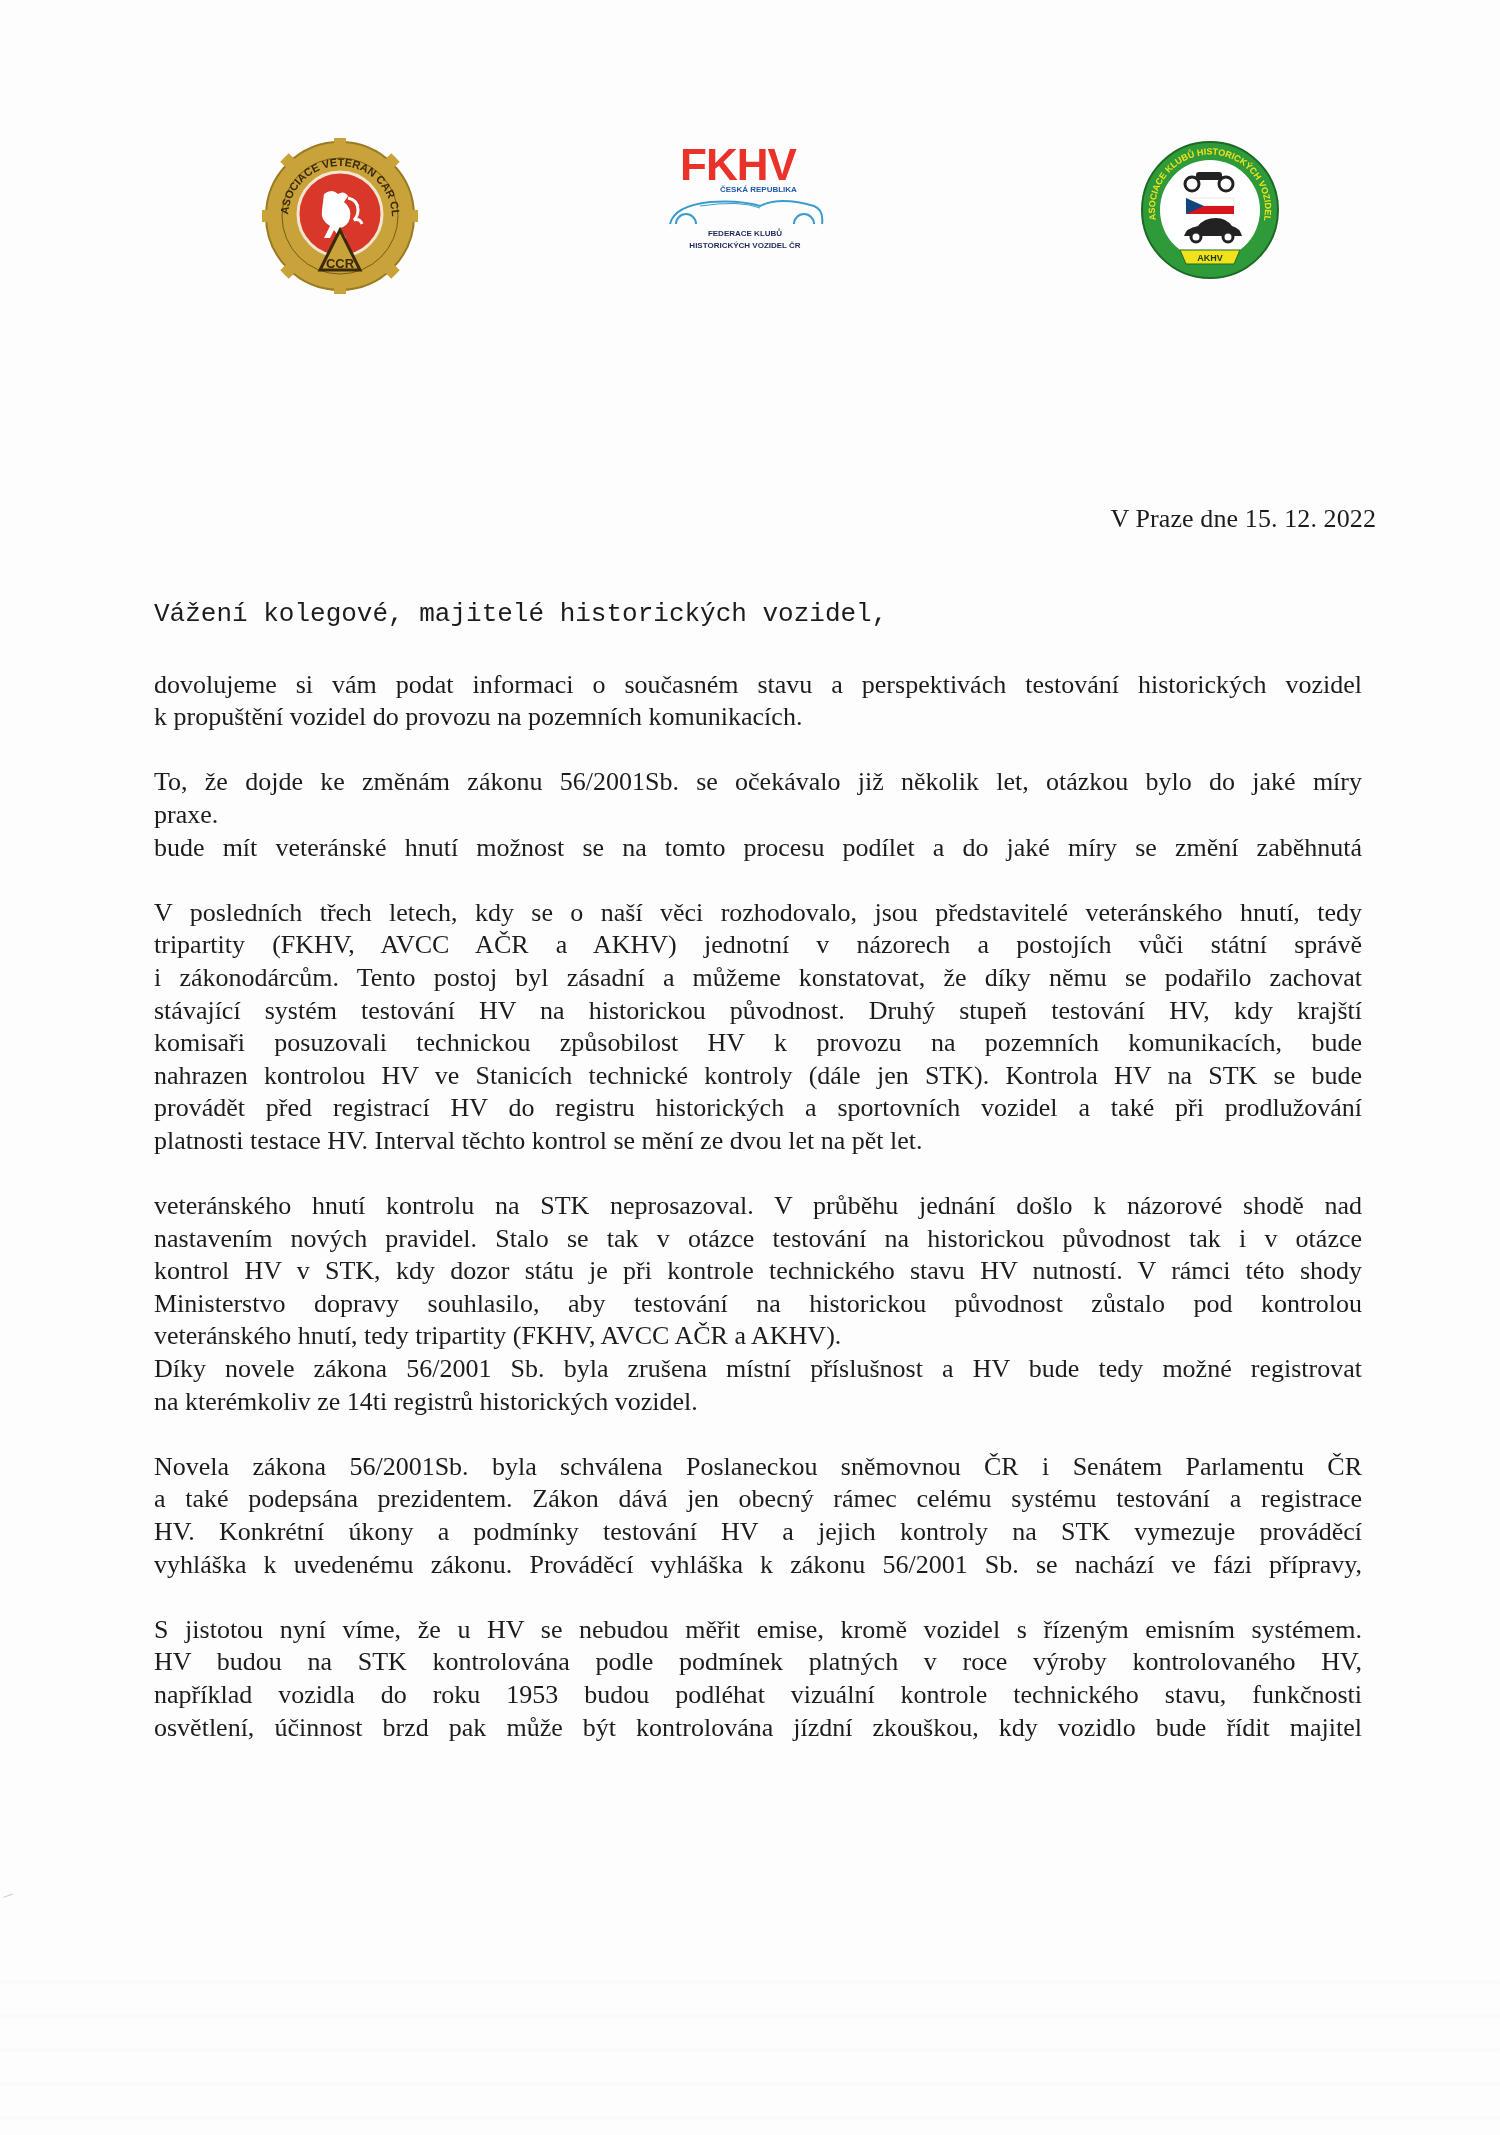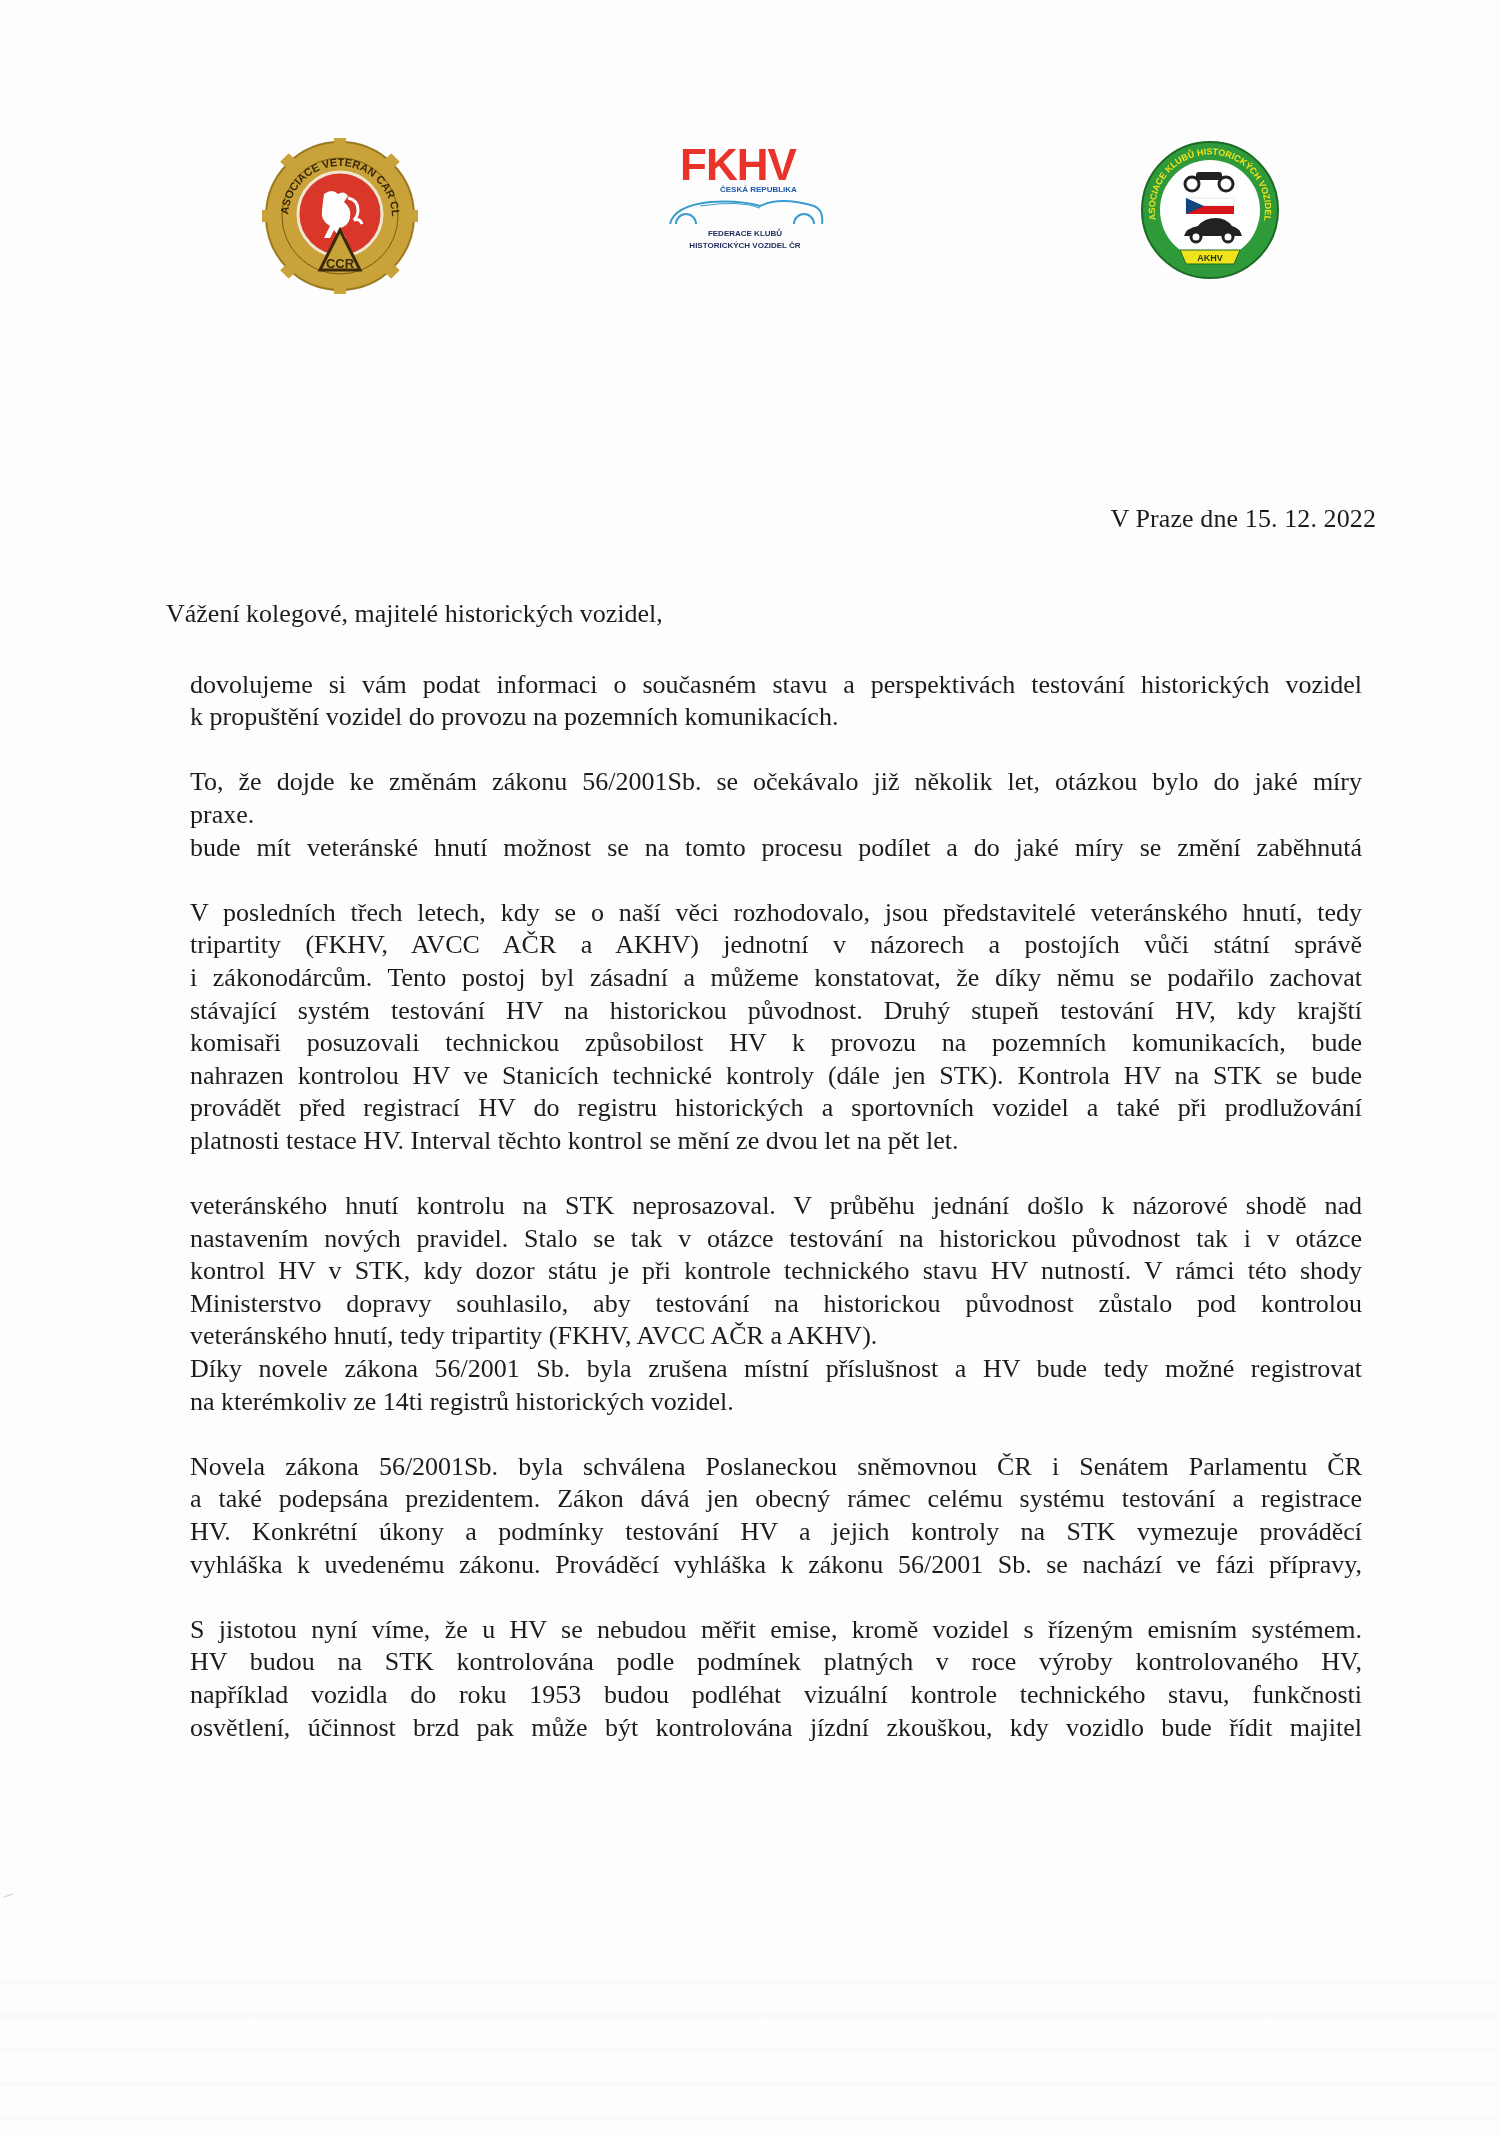--- a/index.html
+++ b/index.html
@@ -19,27 +19,27 @@
     .logo-akhv { left: 1140px; top: 140px; width: 140px; height: 140px; }
 
     .date {
       position: absolute; right: 124px; top: 504px;
       font-size: 26px; letter-spacing: 0.1px;
     }
     .body-text {
       position: absolute; left: 154px; width: 1208px; top: 598px;
       font-size: 26px; line-height: 32.6px;
     }
-    .salutation { margin: 0 0 38px 12px; }
+    .salutation { margin: 0 0 38px 0; font-family: Liberation Mono, monospace; }
     .para {
       margin: 0 0 32.6px 0;
       text-align: justify;
     }
     .para.tight { margin-bottom: 0; }
-    .para .line { display: block; text-align: justify; text-align-last: justify; margin-left: 36px; }
+    .para .line { display: block; text-align: justify; text-align-last: justify; }
     .para .line.last { text-align-last: left; }
     .ghost {
       position: absolute; left: 0; top: 1950px; width: 1500px; height: 180px;
       background: repeating-linear-gradient(180deg, rgba(0,0,0,0) 0 30px, rgba(200,200,205,0.06) 30px 34px);
     }
     .edge-mark { position: absolute; left: 4px; top: 1895px; width: 10px; height: 6px;
       border-top: 1px solid #c8c8cc; transform: rotate(-20deg); }
   </style>
 </head>
 <body>

